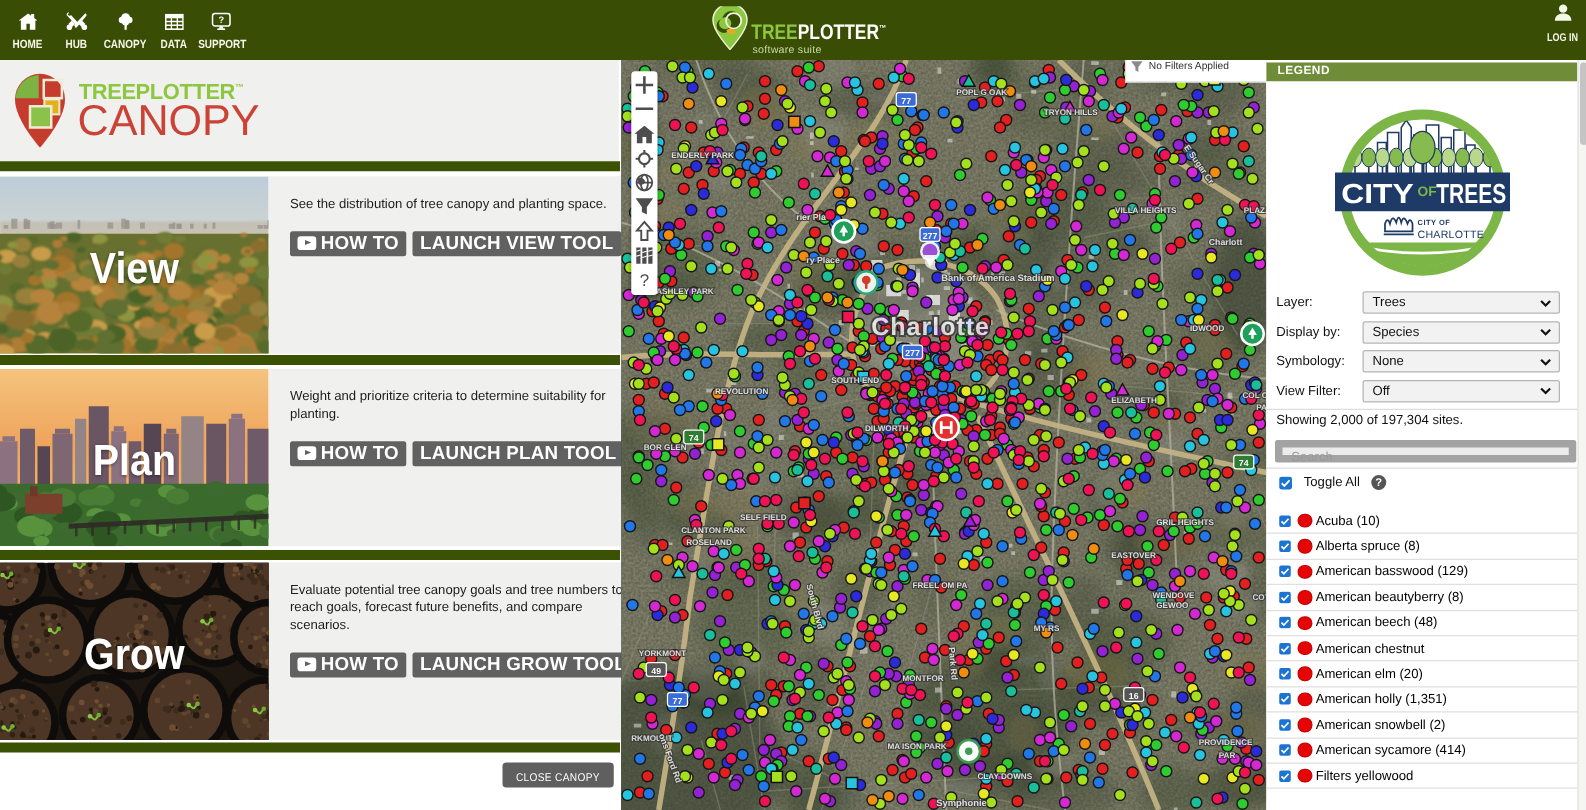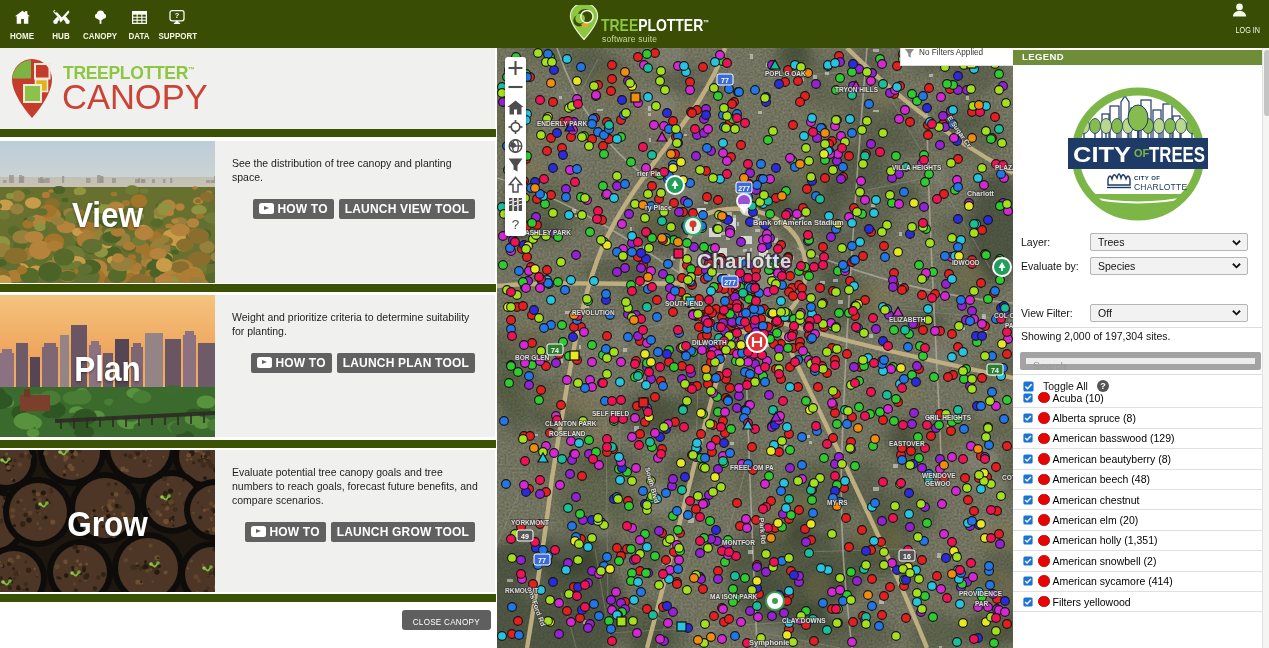--- a/index.html
+++ b/index.html
@@ -1,45 +1,45 @@
 <!DOCTYPE html>
 <html><head><meta charset="utf-8"><style>
 *{margin:0;padding:0;box-sizing:border-box}
 html,body{width:1269px;height:648px;overflow:hidden;font-family:"Liberation Sans",sans-serif;background:#fff}
 #page{position:relative;width:1269px;height:648px}
 .topbar{position:absolute;left:0;top:0;width:1269px;height:48px;background:#394e04}
 .nav{position:absolute;top:8px;width:44px;text-align:center;color:#f6f6e8;font-weight:bold;font-size:9.5px}
 .nav .ic{height:16px;display:flex;align-items:flex-end;justify-content:center;margin-bottom:6px}
 .nav .lb{transform:scaleX(0.84);transform-origin:50% 0}
-.login{position:absolute;right:1px;top:2px;width:36px;text-align:left;color:#f6f6e8;font-weight:normal;font-size:9px}
+.login{position:absolute;right:1px;top:2px;width:36px;text-align:center;color:#f6f6e8;font-weight:bold;font-size:9px}
 .leftpanel{position:absolute;left:0;top:48px;width:497px;height:600px;background:#fff}
 .lph{position:absolute;left:0;top:0;width:495px;height:81px;background:#f0f0ee}
 .gbar{position:absolute;left:0;width:496px;height:8px;background:#3b5103}
 .card{position:absolute;left:0;width:495px;height:142px;display:flex}
 .cimg{position:relative;width:215px;height:142px;flex:none;overflow:hidden}
 .ctitle{position:absolute;left:0;top:0;width:215px;height:142px;display:flex;align-items:center;justify-content:center;color:#fff;font-size:35px;font-weight:bold;text-shadow:0 1px 3px rgba(0,0,0,0.45);transform:scaleX(0.9);padding-top:5px}
 .ctxt{flex:1;background:#f0f0ee;padding:15px 14px 0 17px;font-size:10.5px;color:#1d1d1d;line-height:14px}
 .btnrow{margin-top:15px;display:flex;justify-content:flex-end;gap:5px;margin-right:6px}
-.gbtn{height:19.5px;background:#616161;color:#fff;font-weight:bold;font-size:12px;letter-spacing:0.2px;display:inline-flex;align-items:center;padding:0 6px;border-radius:2px;white-space:nowrap}
+.gbtn{height:19.5px;background:#616161;color:#fff;font-weight:bold;font-size:15px;letter-spacing:0.2px;display:inline-flex;align-items:center;padding:0 6px;border-radius:2px;white-space:nowrap}
 .yt{display:inline-block;width:15px;height:11px;background:#fff;border-radius:2.5px;margin-right:3.5px;position:relative}
 .yt:after{content:"";position:absolute;left:5.5px;top:3px;border-left:5px solid #616161;border-top:2.8px solid transparent;border-bottom:2.8px solid transparent}
 .map{position:absolute;left:497px;top:48px;width:516px;height:600px;overflow:hidden;background:#555a4a}
 .nofilter{position:absolute;left:403px;top:0;width:113px;height:17.5px;background:#fff;border-left:1px solid #ddd;border-bottom:1px solid #ddd;display:flex;align-items:flex-start;font-size:8.2px;color:#333}
 .legend{position:absolute;left:1013px;top:48px;width:249px;height:600px;background:#fff;overflow:hidden}
 .lhead{position:absolute;left:0;top:2px;width:249px;height:14.5px;background:#6f8c38;color:#fff;font-weight:bold;font-size:9.5px;letter-spacing:0.4px;line-height:14.5px;padding-left:9px}
 .ctlogo{position:absolute;left:0;top:16.5px;width:249px;height:164px}
 .lrow{position:absolute;left:7px;width:235px;height:18px;font-size:10.5px;color:#111}
 .lrow .lab{position:absolute;left:1px;top:3px}
 .lsel{position:absolute;left:70px;top:0;width:158px;height:18px;background:#f2f2f2;border:1px solid #b5b5b5;border-radius:2px;font-size:10.5px;color:#111;line-height:16px;padding-left:7px}
 .chev{position:absolute;right:6px;top:5.5px;width:9px;height:6px}
 .sep{position:absolute;left:0;width:249px;border-top:1px solid #ddd}
 .search{position:absolute;left:7px;top:303.5px;width:241px;height:18px;background:#ececec;border:6px solid #a3a3a3;border-radius:2px;color:#999;font-size:10.5px;line-height:16px;padding-left:7px}
 .toggle{position:absolute;left:10px;top:332px;display:flex;align-items:center;font-size:10.5px;color:#111}
 .qm{width:12px;height:12px;border-radius:50%;background:#555;color:#fff;font-size:9px;font-weight:bold;text-align:center;line-height:12px;margin-left:9px}
-.splist{position:absolute;left:0;top:340px;width:249px}
+.splist{position:absolute;left:0;top:359px;width:249px}
 .sprow{height:20.4px;display:flex;align-items:center;border-bottom:1px solid #e0e0e0;padding-left:10px;font-size:10.5px;color:#000}
 .sdot{width:11.5px;height:11.5px;border-radius:50%;background:#e60505;border:1px solid #c00;margin-left:5px;flex:none}
 .sname{margin-left:3px;white-space:nowrap}
 .sbar{position:absolute;left:1262px;top:48px;width:7px;height:600px;background:#f5f5f3;border-left:1px solid #e2e2e0}
 .sthumb{position:absolute;left:0.5px;top:2px;width:6px;height:66px;background:#c4c4c4;border-radius:3px}
 .closebtn{position:absolute;right:6px;top:562px;height:20px;background:#5f5f5f;color:#fff;font-size:9px;font-weight:normal;line-height:20px;border-radius:3px;padding:2px 7px}
 .closebtn span{display:inline-block;transform:scaleX(0.9);transform-origin:50% 0;letter-spacing:0.3px}
 </style></head><body>
 <div id="page">
 
@@ -3526,22 +3526,28 @@
           <text x="66" y="112" font-family="Liberation Sans,sans-serif" font-size="8.5" fill="#1f3a63" letter-spacing="0.2">CHARLOTTE</text>
         </svg>
       </div>
   <div class="lrow" style="top:185px">
         <span class="lab">Layer:</span>
         <span class="lsel">Trees<svg class="chev" viewBox="0 0 10 6">
             <path d="M1,0.5 L5,4.5 L9,0.5" stroke="#111" stroke-width="2" fill="none"></path>
           </svg></span>
       </div>
   <div class="lrow" style="top:208.5px">
-        <span class="lab">Evaluate by:</span>
+        <span class="lab">Display by:</span>
         <span class="lsel">Species<svg class="chev" viewBox="0 0 10 6">
+            <path d="M1,0.5 L5,4.5 L9,0.5" stroke="#111" stroke-width="2" fill="none"></path>
+          </svg></span>
+      </div>
+  <div class="lrow" style="top:232px">
+        <span class="lab">Symbology:</span>
+        <span class="lsel">None<svg class="chev" viewBox="0 0 10 6">
             <path d="M1,0.5 L5,4.5 L9,0.5" stroke="#111" stroke-width="2" fill="none"></path>
           </svg></span>
       </div>
   <div class="lrow" style="top:255.5px">
         <span class="lab">View Filter:</span>
         <span class="lsel">Off<svg class="chev" viewBox="0 0 10 6">
             <path d="M1,0.5 L5,4.5 L9,0.5" stroke="#111" stroke-width="2" fill="none"></path>
           </svg></span>
       </div>
   <div class="sep" style="top:279px"></div>

